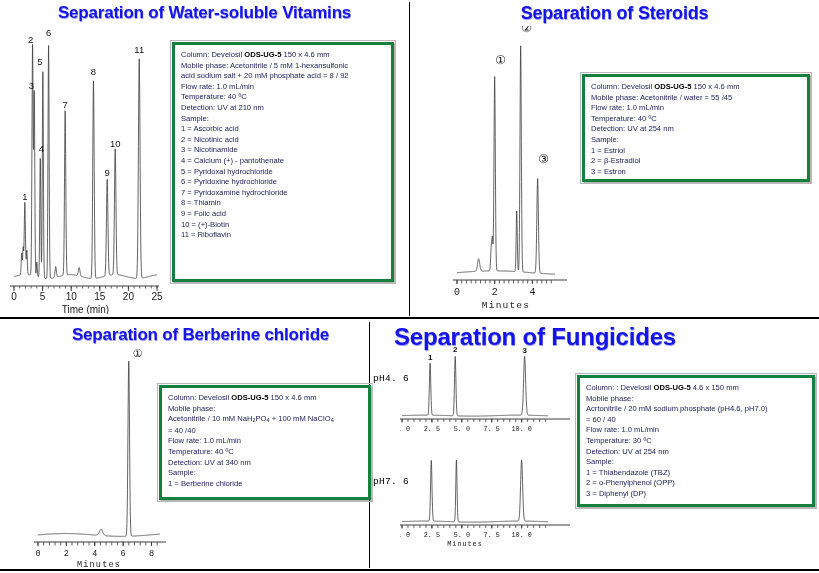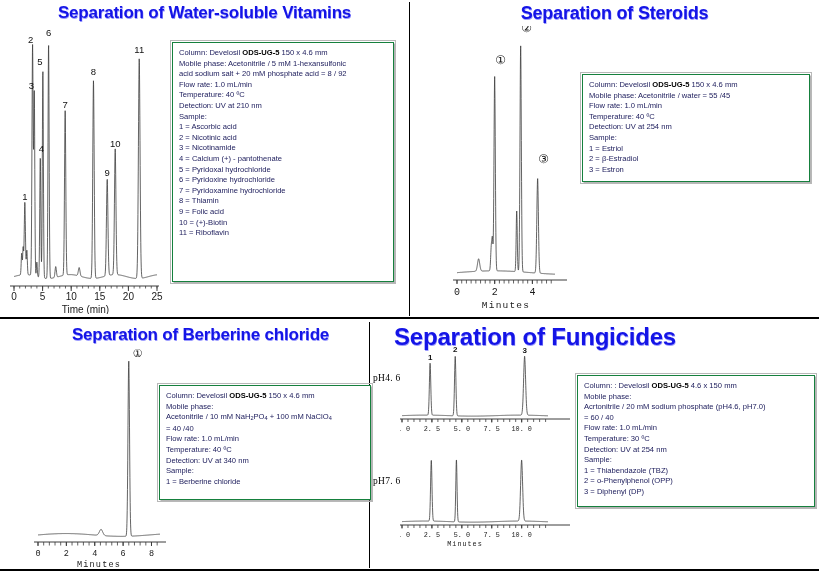--- a/index.html
+++ b/index.html
@@ -6,29 +6,29 @@
   body{width:819px;height:573px;font-family:"Liberation Sans",sans-serif;overflow:hidden;}
   #page{position:relative;width:709px;height:573px;background:#fff;box-sizing:border-box;}
   
   .v-div{position:absolute;background:#000;width:1px;}
   .h-div{position:absolute;background:#000;height:2px;left:0;width:819px;}
   .panel{position:absolute;box-sizing:border-box;}
   .p-title{position:absolute;width:100%;text-align:center;font-weight:bold;color:#1414E6;
            font-family:"Liberation Sans",sans-serif;letter-spacing:-0.2px;
            text-shadow:0.5px 0.5px 0 #9b9bff;}
   .infobox{position:absolute;box-sizing:border-box;background:#fff;
-           border:1px solid #15803d;outline:1px solid #b8b8b8;outline-offset:1px;
+           border:3px solid #15803d;outline:1px solid #b8b8b8;outline-offset:1px;
            box-shadow:1.5px 1.5px 0 rgba(120,120,120,0.55);
            color:#1a1a5a;font-size:7.6px;line-height:10.6px;padding:5px 6px;}
   .infobox b{font-weight:bold;color:#000;}
   .infobox .ln{white-space:nowrap;}
   sub{font-size:5.6px;vertical-align:-1px;}
   .chart{position:absolute;}
   .chart svg{display:block;}
-  .phlab{position:absolute;font-family:Liberation Serif, serif;font-size:9.5px;color:#000;letter-spacing:0.3px;}
+  .phlab{position:absolute;font-family:Liberation Mono, monospace;font-size:9.5px;color:#000;letter-spacing:0.3px;}
 </style>
 </head>
 <body>
 
 <div id="page">
 
   <div class="h-div" style="top:317px;"></div>
   <div class="h-div" style="top:569px;"></div>
   <div class="v-div" style="left:409px;top:2px;height:314px;"></div>
   <div class="v-div" style="left:369px;top:322px;height:246px;"></div>

